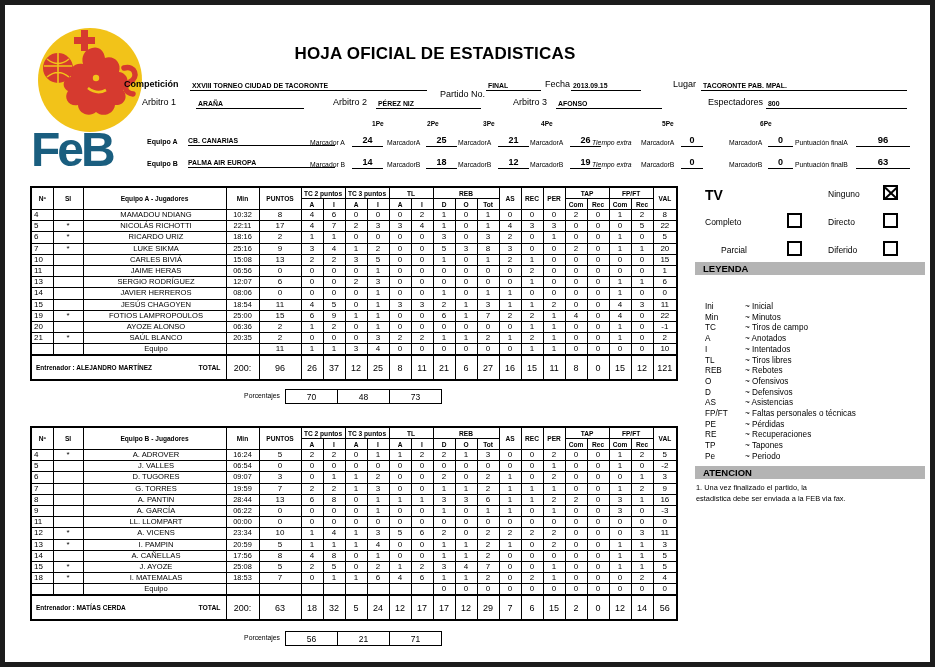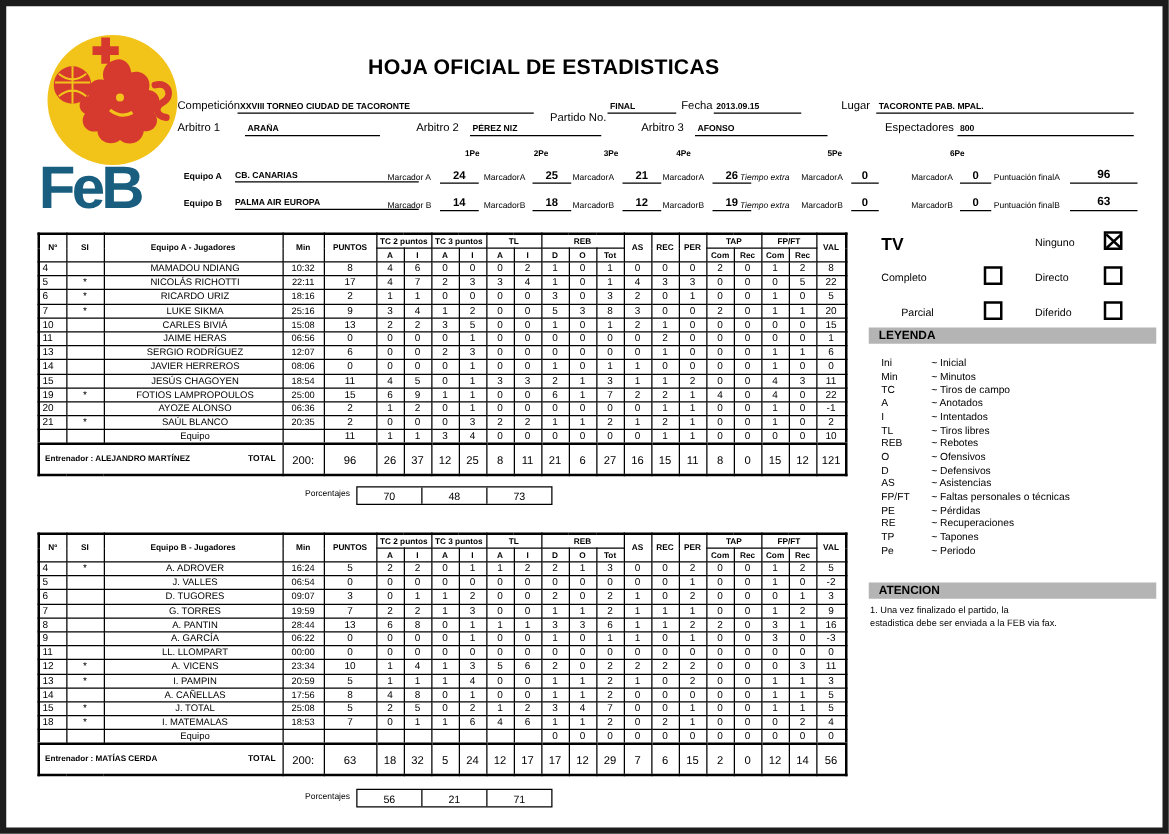--- a/index.html
+++ b/index.html
@@ -37,21 +37,21 @@
   .pcell:first-child{border-left:none;}
   
   .tvtitle{font-size:14px;font-weight:bold;}
   .tvlbl{font-size:8.5px;white-space:nowrap;}
   .cb{width:15px;height:15px;border:2px solid #000;box-sizing:border-box;background:#fff;}
   .cb.on::before,.cb.on::after{content:"";position:absolute;top:5px;left:-2px;width:16px;height:1.6px;background:#000;}
   .cb.on::before{transform:rotate(43deg);}
   .cb.on::after{transform:rotate(-43deg);}
   
   .gray-bar{left:695px;width:230px;height:13px;background:#b4b4b4;font-size:9.5px;font-weight:bold;line-height:13px;padding-left:8px;box-sizing:border-box;}
-  .lg-row{font-size:8.2px;height:11px;white-space:nowrap;}
+  .lg-row{font-size:8.2px;height:11px;white-space:nowrap;margin-top:16px;}
   .lg-abbr{display:inline-block;width:40px;}
   .at-line{font-size:7.4px;white-space:nowrap;}
 </style>
 </head>
 <body>
 
 <div class="sheet" id="sheet">
 
   <svg class="abs" style="left:30px;top:22px;" width="120" height="152" viewBox="0 0 120 152">
     <circle cx="60" cy="58" r="52" fill="#F2C319"></circle>
@@ -776,21 +776,21 @@
             <td>0</td>
             <td>0</td>
             <td>0</td>
             <td>1</td>
             <td>1</td>
             <td>5</td>
           </tr>
           <tr>
             <td class="no">15</td>
             <td>*</td>
-            <td class="nm">J. TOTAL</td>
+            <td class="nm">J. AYOZE</td>
             <td class="mn">25:08</td>
             <td>5</td>
             <td>2</td>
             <td>5</td>
             <td>0</td>
             <td>2</td>
             <td>1</td>
             <td>2</td>
             <td>3</td>
             <td>4</td>
@@ -874,21 +874,21 @@
             <td>2</td>
             <td>0</td>
             <td>12</td>
             <td>14</td>
             <td>56</td>
           </tr>
         </tbody>
       </table>
   </div>
 
-<span class="abs lbl" style="left: 142px; top: 79px;">Competición</span>
+<span class="abs lbl" style="left: 124px; top: 79px; font-weight: bold;">Competición</span>
     <span class="abs fval" style="left: 190px; top: 81px; width: 233px;">XXVIII TORNEO CIUDAD DE TACORONTE</span>
     <span class="abs lbl" style="left: 440px; top: 89px;">Partido No.</span>
     <span class="abs fval" style="left: 486px; top: 81px; width: 51px;">FINAL</span>
     <span class="abs lbl" style="left: 545px; top: 79px;">Fecha</span>
     <span class="abs fval" style="left: 571px; top: 81px; width: 66px;">2013.09.15</span>
     <span class="abs lbl" style="left: 673px; top: 79px;">Lugar</span>
     <span class="abs fval" style="left: 701px; top: 81px; width: 202px;">TACORONTE PAB. MPAL.</span>
     <span class="abs lbl" style="left: 142px; top: 97px;">Arbitro 1</span>
     <span class="abs fval" style="left: 196px; top: 99px; width: 104px;">ARAÑA</span>
     <span class="abs lbl" style="left: 333px; top: 97px;">Arbitro 2</span>

